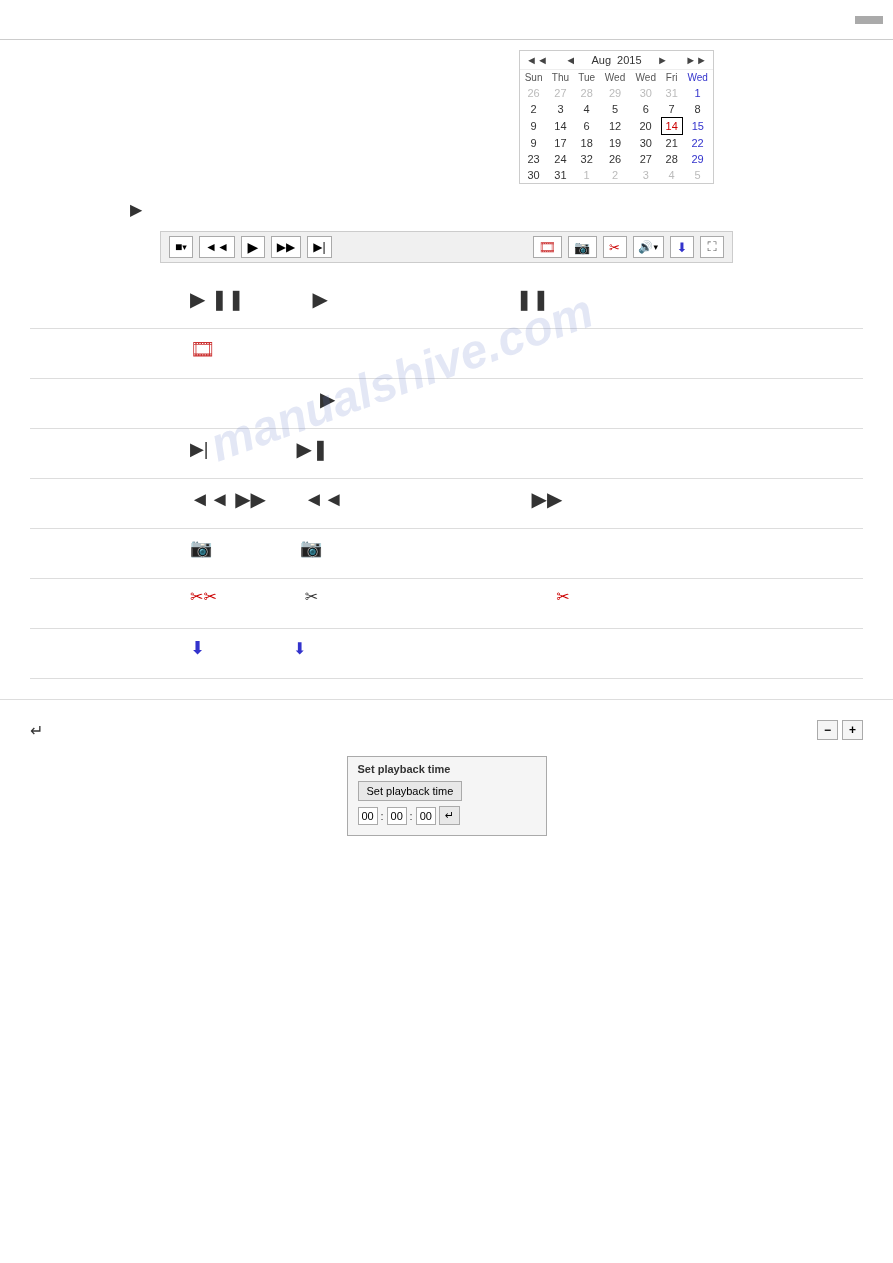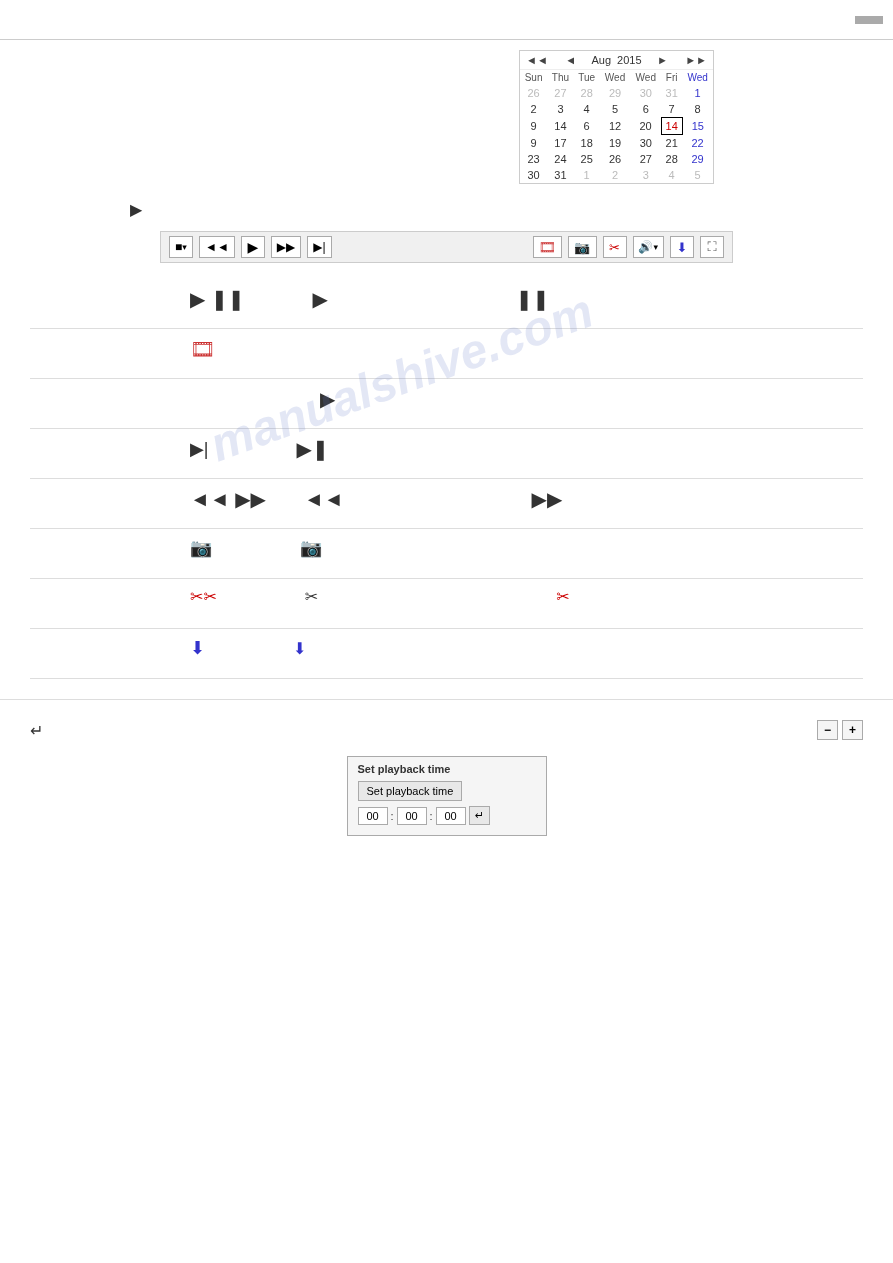--- a/index.html
+++ b/index.html
@@ -224,21 +224,21 @@
       cursor: pointer;
       margin-bottom: 5px;
       display: block;
     }
     .playback-time-row {
       display: flex;
       align-items: center;
       gap: 3px;
     }
     .time-input {
-      width: 30px;
+      width: 20px;
       border: 1px solid #aaa;
       padding: 2px 3px;
       font-size: 11px;
       text-align: center;
       background: #fff;
     }
     .time-sep {
       font-size: 11px;
       color: #333;
     }
@@ -334,21 +334,21 @@
               <td>17</td>
               <td>18</td>
               <td>19</td>
               <td>30</td>
               <td>21</td>
               <td style="color: rgb(51, 51, 204);">22</td>
             </tr>
             <tr>
               <td>23</td>
               <td>24</td>
-              <td>25</td>
+              <td>32</td>
               <td>26</td>
               <td>27</td>
               <td>28</td>
               <td style="color: rgb(51, 51, 204);">29</td>
             </tr>
             <tr>
               <td>30</td>
               <td>31</td>
               <td class="cal-other-month">1</td>
               <td class="cal-other-month">2</td>

